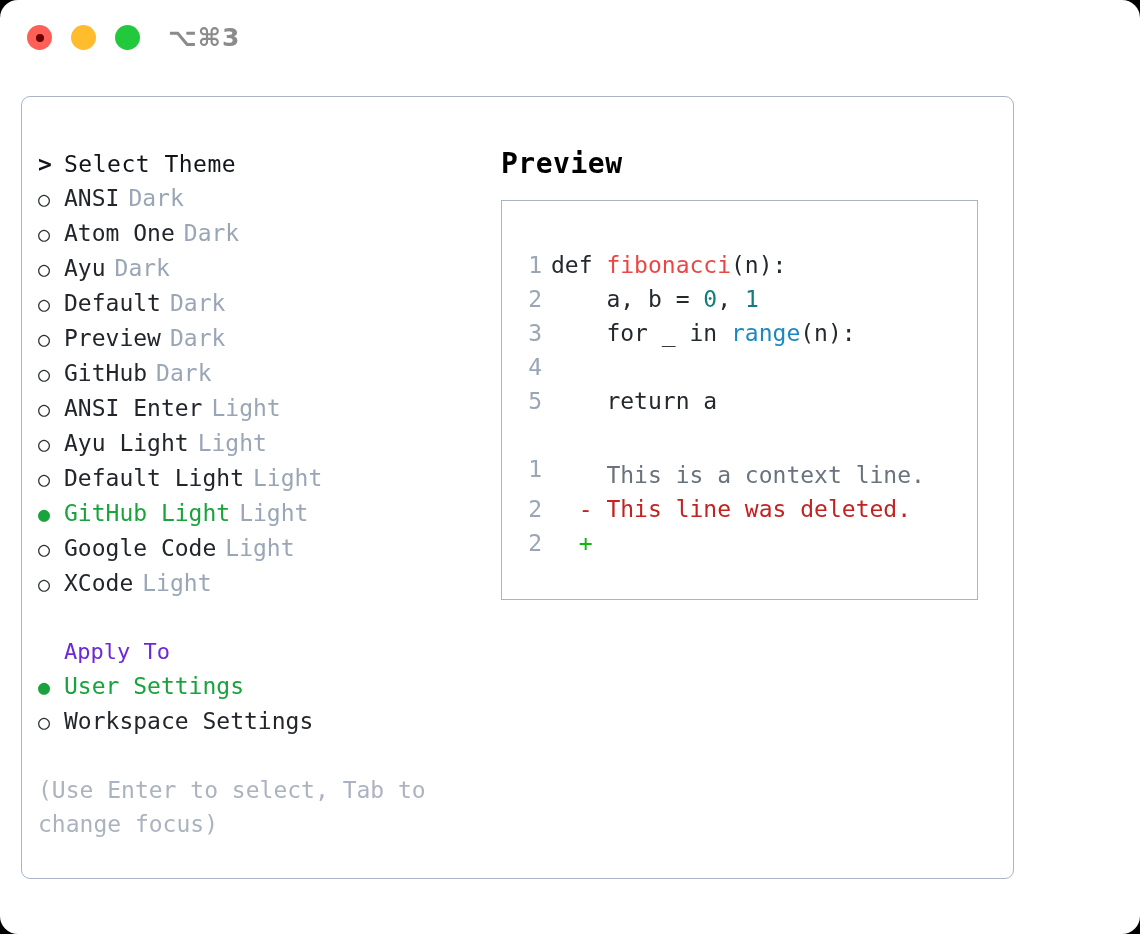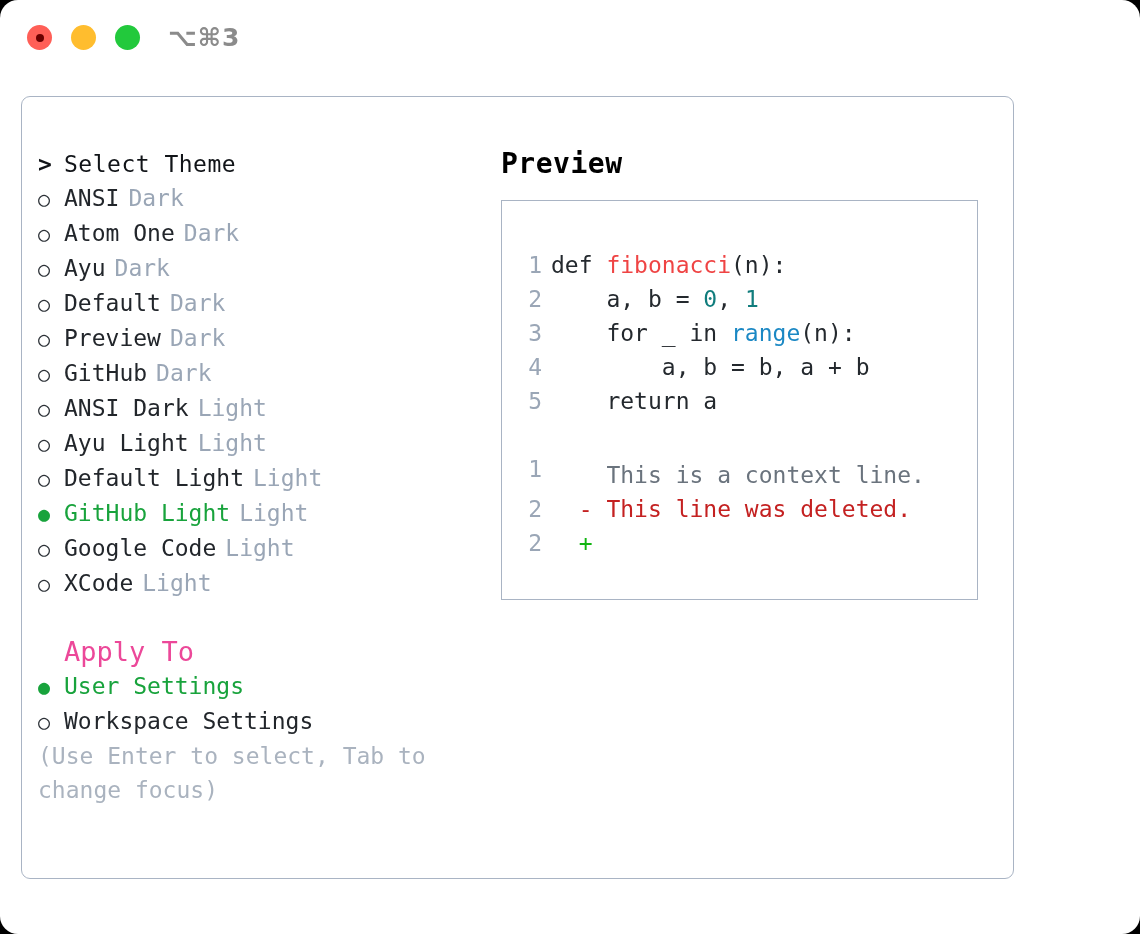--- a/index.html
+++ b/index.html
@@ -131,28 +131,29 @@
   .row .label { color: #22262b; }
   .row.selected .label { color: #18a33c; }
   .row .kind {
     color: #9aa6b6;
     margin-left: 9px;
   }
 
   .spacer-sm { height: 34px; }
 
   .apply-header {
-    font-size: 27px;
-    line-height: 34px;
-    color: #ec4899;
+    font-size: 22px;
+    line-height: 34px;
+    color: #6d28d9;
     padding-left: 26px;
     white-space: pre;
   }
 
   .hint {
+    margin-top: 34px;
     font-size: 23px;
     line-height: 34px;
     color: #aab3bf;
     width: 420px;
     white-space: normal;
   }
 
   
   .right-col {
     position: absolute;
@@ -223,21 +224,21 @@
           <span class="label">Select Theme</span>
         </div>
 
         <div id="theme-list">
             <div class="row"><span class="bullet hollow">○</span><span class="label">ANSI</span><span class="kind">Dark</span></div>
             <div class="row"><span class="bullet hollow">○</span><span class="label">Atom One</span><span class="kind">Dark</span></div>
             <div class="row"><span class="bullet hollow">○</span><span class="label">Ayu</span><span class="kind">Dark</span></div>
             <div class="row"><span class="bullet hollow">○</span><span class="label">Default</span><span class="kind">Dark</span></div>
             <div class="row"><span class="bullet hollow">○</span><span class="label">Preview</span><span class="kind">Dark</span></div>
             <div class="row"><span class="bullet hollow">○</span><span class="label">GitHub</span><span class="kind">Dark</span></div>
-            <div class="row"><span class="bullet hollow">○</span><span class="label">ANSI Dark</span><span class="kind">Light</span></div>
+            <div class="row"><span class="bullet hollow">○</span><span class="label">ANSI Enter</span><span class="kind">Light</span></div>
             <div class="row"><span class="bullet hollow">○</span><span class="label">Ayu Light</span><span class="kind">Light</span></div>
             <div class="row"><span class="bullet hollow">○</span><span class="label">Default Light</span><span class="kind">Light</span></div>
             <div class="row selected"><span class="bullet filled">●</span><span class="label">GitHub Light</span><span class="kind">Light</span></div>
             <div class="row"><span class="bullet hollow">○</span><span class="label">Google Code</span><span class="kind">Light</span></div>
             <div class="row"><span class="bullet hollow">○</span><span class="label">XCode</span><span class="kind">Light</span></div>
           </div>
 
         <div class="spacer-sm"></div>
 
         <div class="apply-header">Apply To</div>
@@ -250,21 +251,21 @@
         <div class="hint">(Use Enter to select, Tab to change focus)</div>
       </div>
 
       <div class="right-col">
         <div class="preview-title">Preview</div>
         <div class="preview-box">
           <div id="code-block">
               <div class="code-line"><span class="ln">1</span><span><span class="ct"></span><span class="ct">def </span><span class="tok-fn">fibonacci</span><span class="ct">(n):</span></span></div>
               <div class="code-line"><span class="ln">2</span><span><span class="ct">    </span><span class="ct">a, b = </span><span class="tok-num">0</span><span class="ct">, </span><span class="tok-num">1</span></span></div>
               <div class="code-line"><span class="ln">3</span><span><span class="ct">    </span><span class="ct">for _ in </span><span class="tok-call">range</span><span class="ct">(n):</span></span></div>
-              <div class="code-line"><span class="ln">4</span><span><span class="ct">        </span><span class="ct">a, b = b, a + b</span></span></div>
+              <div class="code-line"><span class="ln">4</span></div>
               <div class="code-line"><span class="ln">5</span><span><span class="ct">    </span><span class="ct">return a</span></span></div>
             </div>
           <div class="diff-gap"></div>
           <div id="diff-block">
               <div class="code-line"><span class="ln">1</span><span class="diff-ctx">    </span><span class="diff-ctx">This is a context line.</span></div>
               <div class="code-line"><span class="ln">2</span><span class="diff-del">  - </span><span class="diff-del">This line was deleted.</span></div>
               <div class="code-line"><span class="ln">2</span><span class="diff-add">  + </span></div>
             </div>
         </div>
       </div>

